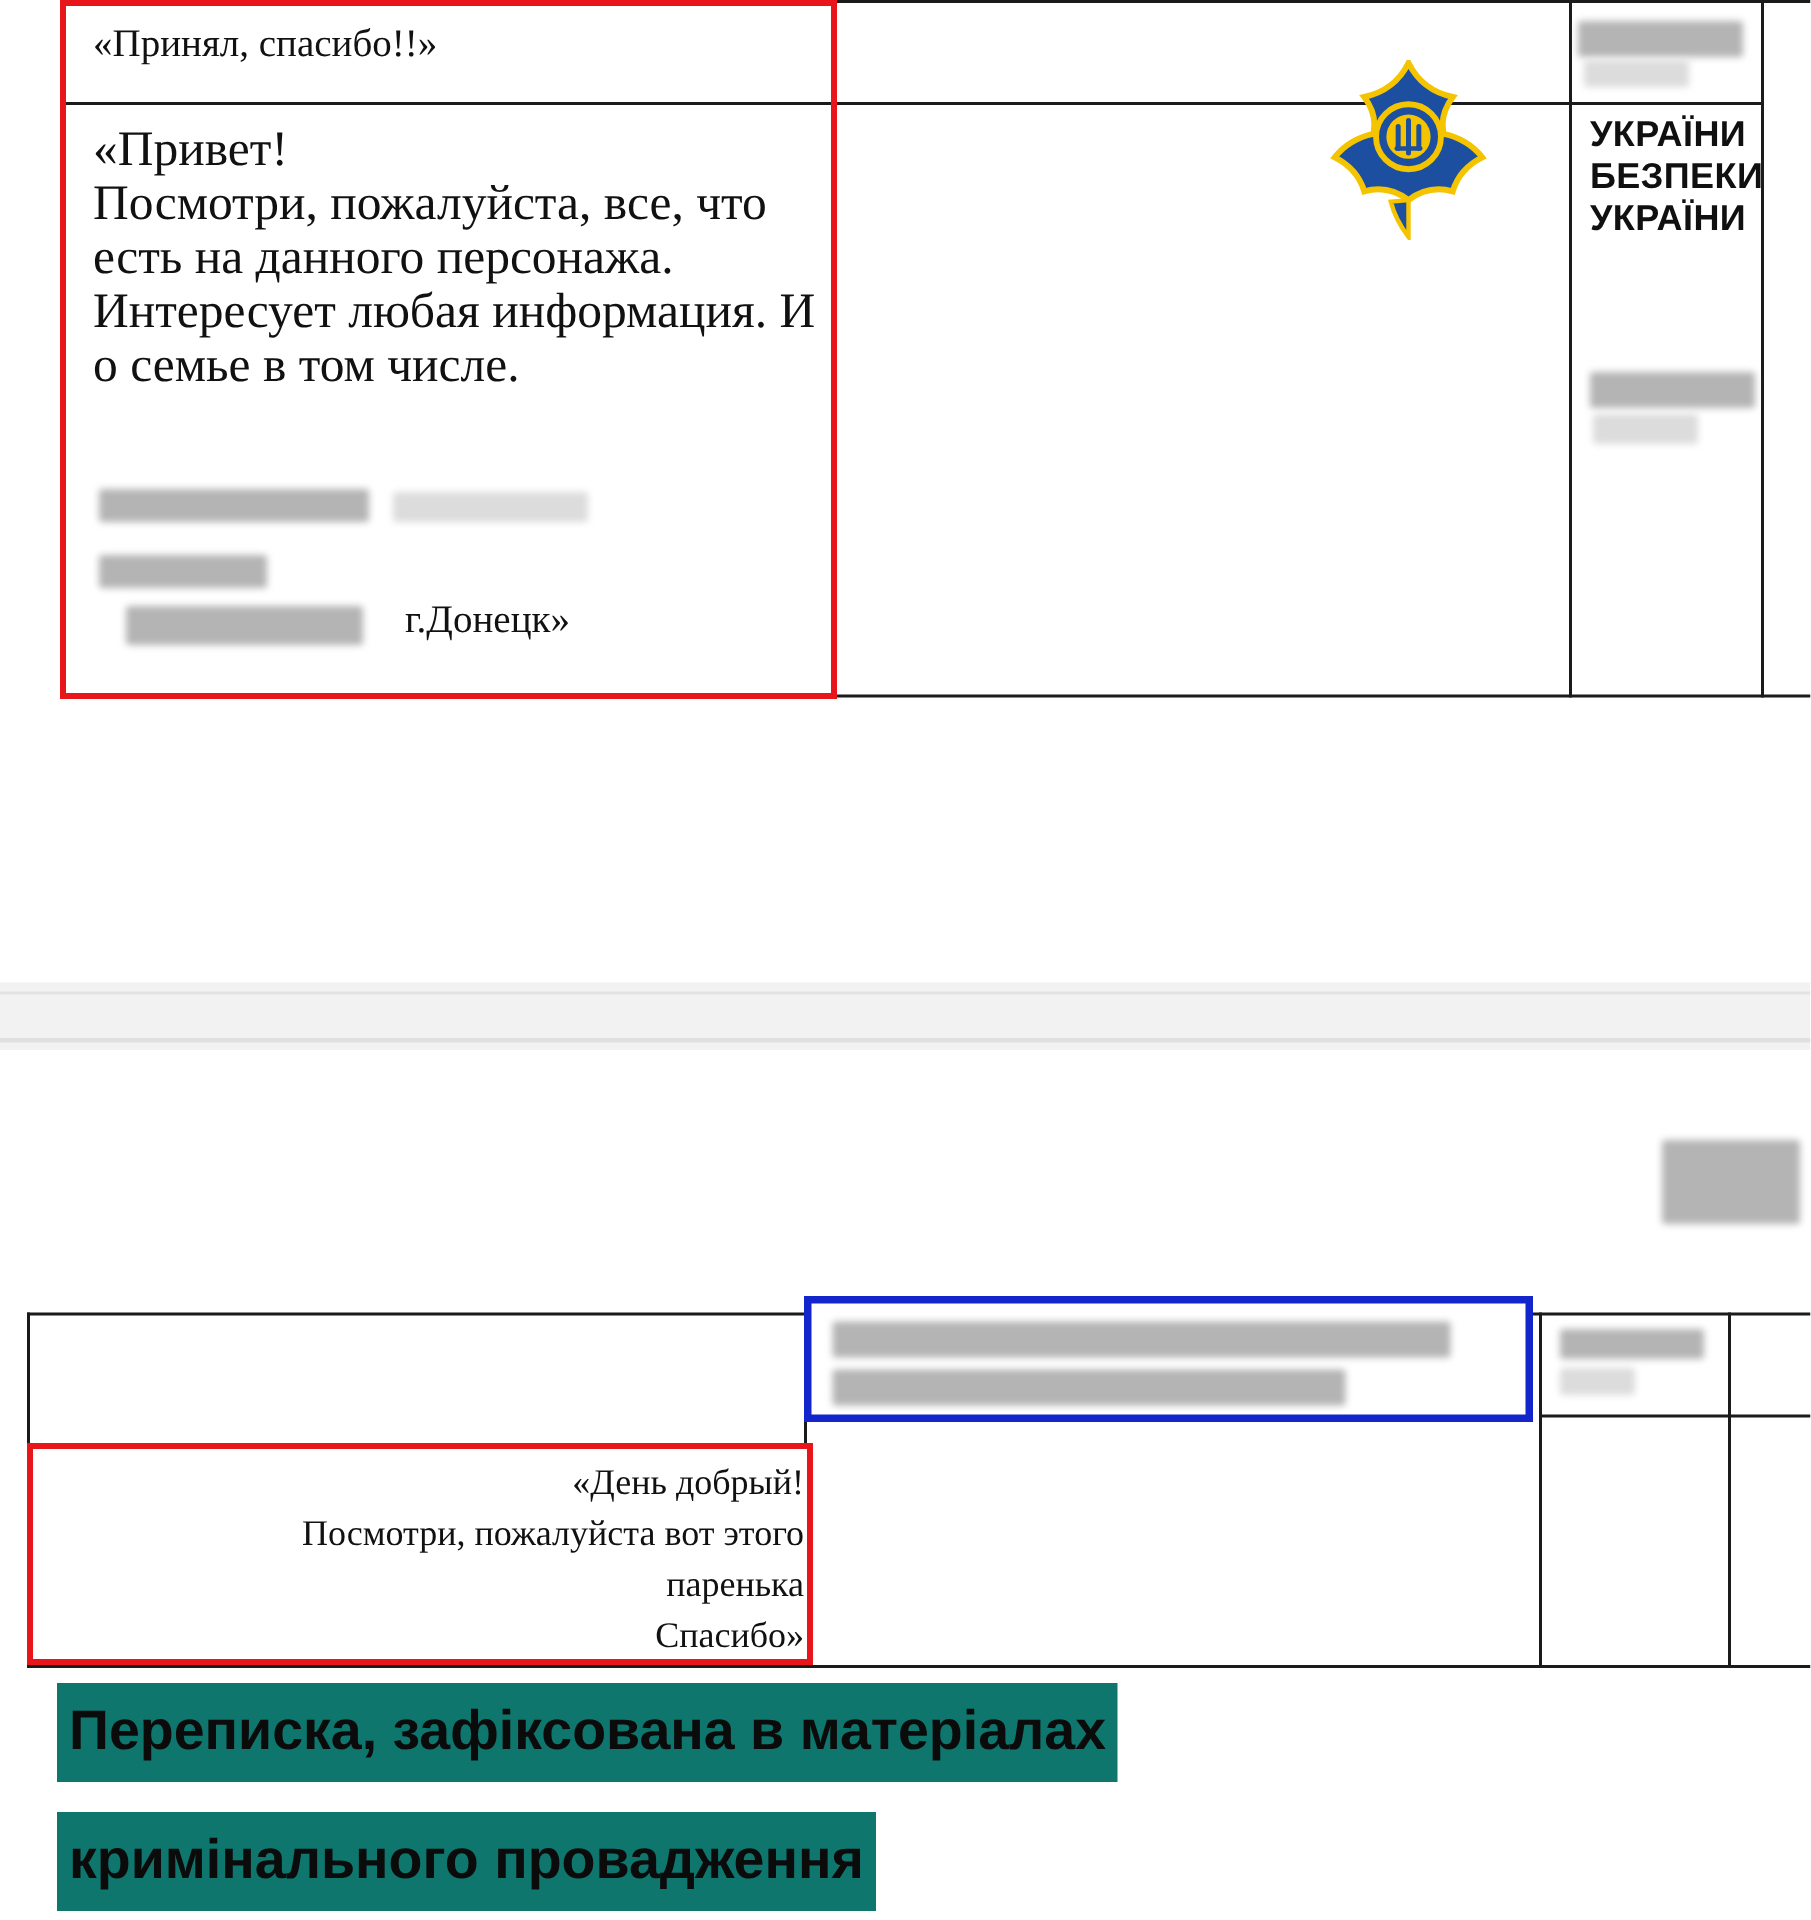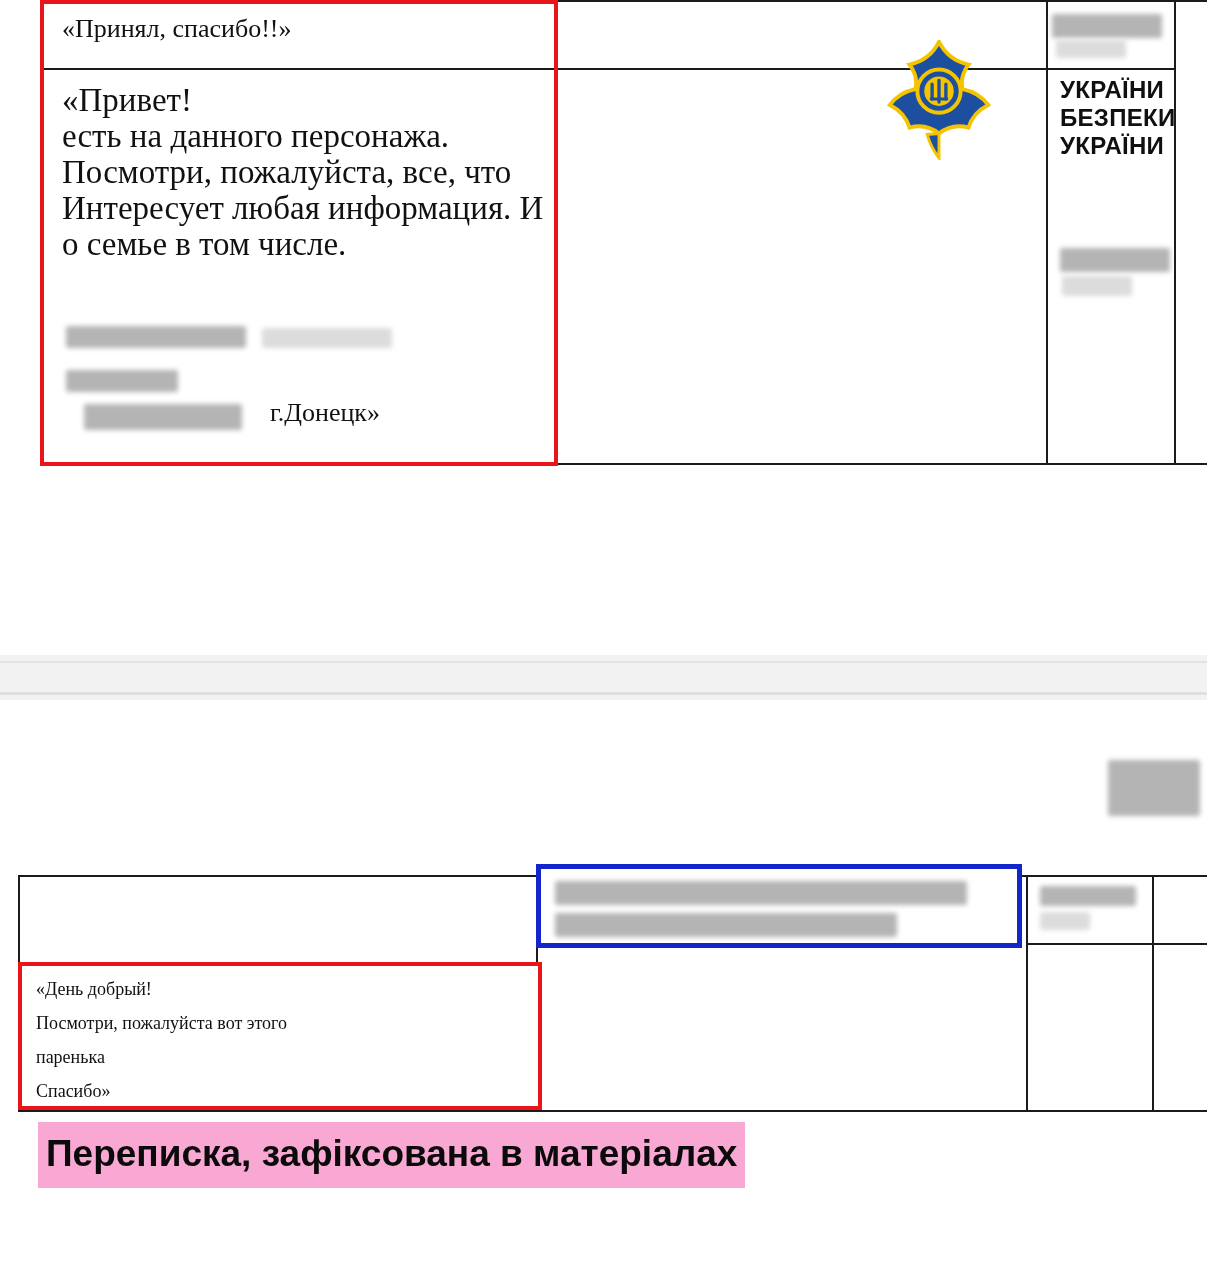--- a/index.html
+++ b/index.html
@@ -160,39 +160,40 @@
     left: 18px; top: 262px;
     width: 524px; height: 148px;
     border: 4px solid #e8151b;
     box-sizing: border-box;
     background: #ffffff;
   }
   #quote-3 {
     position: absolute;
     left: 14px; top: 6px;
     width: 500px;
-    font-size: 18px;
+    font-size: 24px;
     line-height: 34px;
+    text-align: right;
   }
   #quote-3 .ln { display: block; white-space: nowrap; }
 
   
   #caption {
     position: absolute;
     left: 38px; top: 1122px;
     width: 1100px;
     font-family: "Liberation Sans", sans-serif;
     font-weight: bold;
     font-size: 37px;
     line-height: 56px;
     color: #0b0b0b;
   }
   #caption .hl {
     display: inline-block;
-    background: #f9a8d4;
+    background: #0f766e;
     padding: 4px 8px 6px 8px;
     margin-bottom: 20px;
   }
 </style>
 </head>
 <body>
 
 <div id="top-doc">
 
   <div class="tbl-line" id="top-frame-top"></div>
@@ -227,22 +228,22 @@
     <span class="ln">БЕЗПЕКИ</span>
     <span class="ln">УКРАЇНИ</span>
   </div>
 
   <div id="red-box">
     <div id="quote-1">«Принял, спасибо!!»</div>
     <div id="quote-1-divider"></div>
 
     <div id="quote-2">
       <span class="ln">«Привет!</span>
+      <span class="ln">Посмотри, пожалуйста, все, что</span>
       <span class="ln">есть на данного персонажа.</span>
-      <span class="ln">Посмотри, пожалуйста, все, что</span>
       <span class="ln">Интересует любая информация. И</span>
       <span class="ln">о семье в том числе.</span>
     </div>
 
     <div class="redaction dark" style="left:22px; top:322px; width:180px; height:22px;"></div>
     <div class="redaction light" style="left:218px; top:324px; width:130px; height:20px;"></div>
     <div class="redaction dark" style="left:22px; top:366px; width:112px; height:22px;"></div>
 
     <div id="donetsk-line">
       <div class="redaction dark" style="left:22px; top:8px; width:158px; height:26px;"></div>
@@ -280,13 +281,14 @@
       <span class="ln">«День добрый!</span>
       <span class="ln">Посмотри, пожалуйста вот этого</span>
       <span class="ln">паренька</span>
       <span class="ln">Спасибо»</span>
     </div>
   </div>
 </div>
 
 <div id="caption">
   <span class="hl">Переписка, зафіксована в матеріалах</span><br>
+  <span class="hl">кримінального провадження</span>
 </div>
 
 </body></html>

